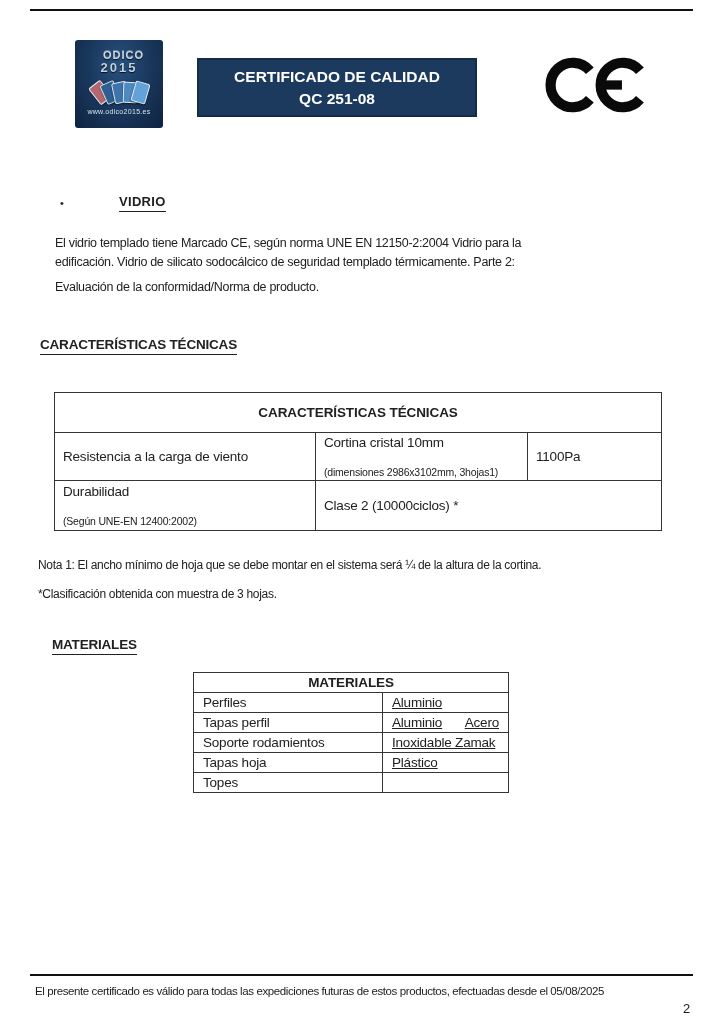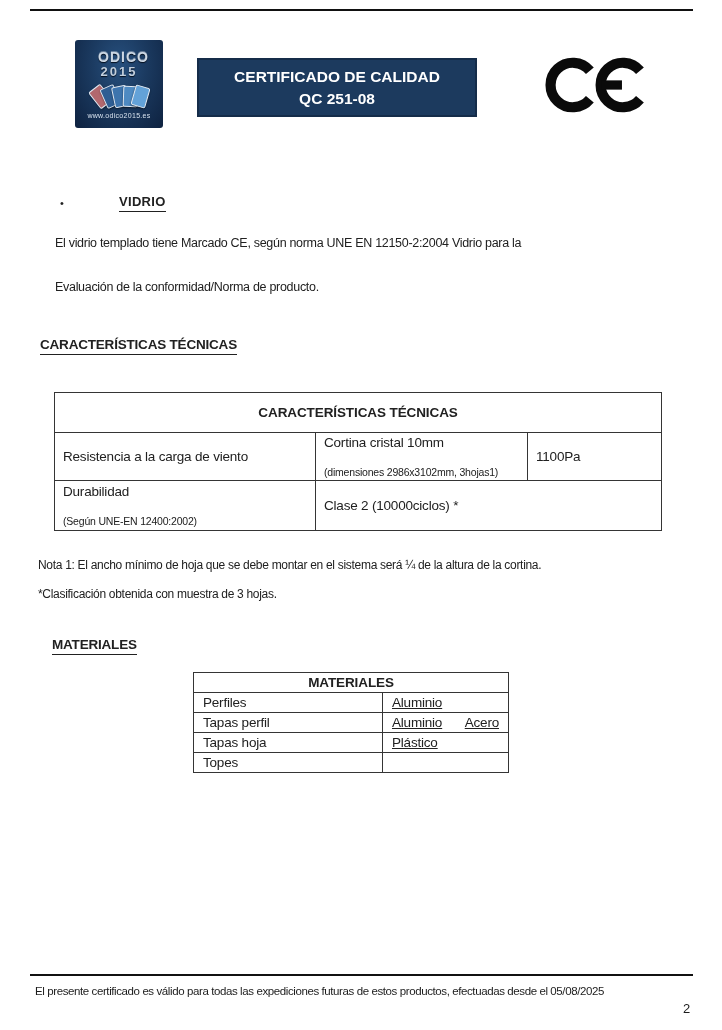--- a/index.html
+++ b/index.html
@@ -13,21 +13,21 @@
   .rule-top{top:9px;}
   .rule-bottom{top:974px;}
 
   
   .logo{
     left:75px;top:40px;width:88px;height:88px;
     background:radial-gradient(ellipse at 50% 28%, #27507e 0%, #1b3a60 45%, #0e2240 100%);
     border-radius:3px;text-align:center;overflow:hidden;
   }
   .logo-odico{
-    margin-top:9px;font-size:14px;font-weight:bold;letter-spacing:1px;
+    margin-top:9px;font-size:11px;font-weight:bold;letter-spacing:1px;
     color:#cdd8e4;text-shadow:0 1px 1px #05101f,0 -1px 0 #ffffff55;margin-left:9px;
   }
   .logo-year{
     font-size:13px;font-weight:bold;letter-spacing:2px;color:#c2cfdd;
     text-shadow:0 1px 1px #05101f;margin-top:-1px;
   }
   .logo-cards{position:relative;height:30px;margin-top:2px;}
   .card{
     position:absolute;width:13px;height:19px;border:1px solid #dfe8f2;
     border-radius:2px;top:5px;box-shadow:0 1px 2px #00000088;
@@ -119,20 +119,21 @@
       <path d="M48.4 14.6 A24 24 0 1 0 48.4 45.4" fill="none" stroke="#0a0a0a" stroke-width="11"></path>
       <path d="M102.4 14.6 A24 24 0 1 0 102.4 45.4" fill="none" stroke="#0a0a0a" stroke-width="11"></path>
       <path d="M61 30 H83" fill="none" stroke="#0a0a0a" stroke-width="10"></path>
     </svg>
   </div>
 
   <div class="abs bullet">•</div>
   <div class="abs h-vidrio">VIDRIO</div>
   <div class="abs para">
     <div>El vidrio templado tiene Marcado CE, según norma UNE EN 12150-2:2004 Vidrio para la</div>
+    <div>edificación. Vidrio de silicato sodocálcico de seguridad templado térmicamente. Parte 2:</div>
   </div>
   <div class="abs para2">Evaluación de la conformidad/Norma de producto.</div>
 
   <div class="abs h-sec h-caract">CARACTERÍSTICAS TÉCNICAS</div>
 
   <table class="abs t1">
     <colgroup>
         <col style="width:261px">
         <col style="width:212px">
         <col style="width:134px">
@@ -185,20 +186,29 @@
     <tr>
       <td>Tapas perfil</td>
       <td>
             <span class="val-split">
               <span>Aluminio</span>
               <span>Acero</span>
             </span>
           </td>
     </tr>
     <tr>
+      <td>Soporte rodamientos</td>
+      <td>
+            <span class="val-split">
+              <span>Inoxidable Zamak</span>
+              <span></span>
+            </span>
+          </td>
+    </tr>
+    <tr>
       <td>Tapas hoja</td>
       <td>
             <span class="val-split">
               <span>Plástico</span>
               <span></span>
             </span>
           </td>
     </tr>
     <tr>
       <td>Topes</td>

